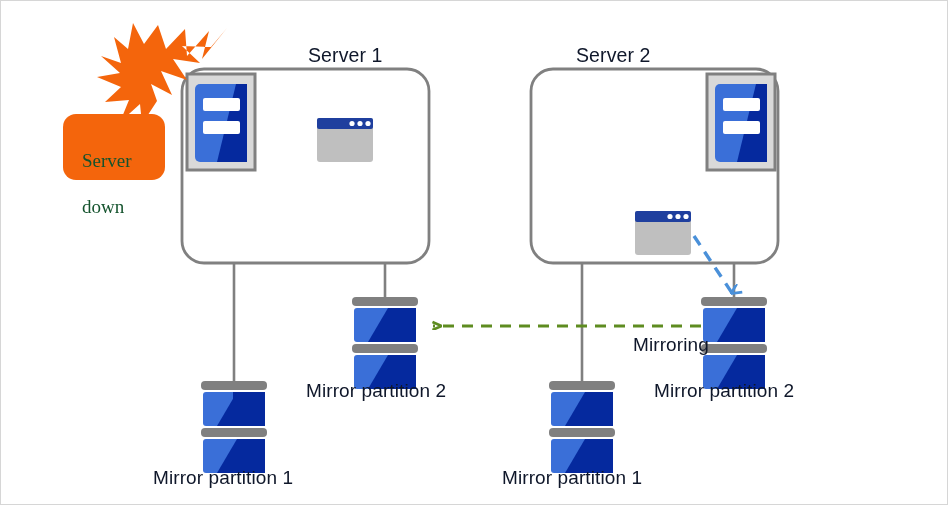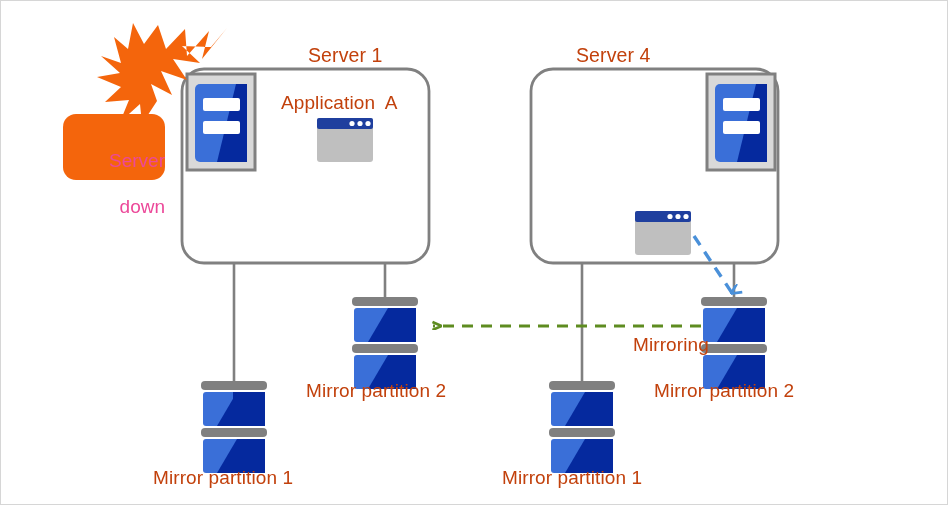--- a/index.html
+++ b/index.html
@@ -8,35 +8,36 @@
     position:relative;
     width:948px;height:505px;
     background:#ffffff;
     border:1px solid #d6d6d6;
     box-sizing:border-box;
     overflow:hidden;
   }
   #svg-layer{position:absolute;left:0;top:0;width:948px;height:505px;}
   .lbl{
     position:absolute;
-    color:#c2410c;
+    color:#0f172a;
     font-size:19px;
     line-height:1;
     white-space:pre;
     letter-spacing:0.1px;
   }
   .lbl-server{font-size:19.5px;}
   .badge-text{
     position:absolute;
-    color:#ec4899;
+    color:#14532d;
     font-size:19px;
     line-height:23px;
-    text-align:right;
+    text-align:left;
     white-space:pre;
     font-weight:400;
+    font-family:Liberation Serif, serif;
   }
 </style>
 </head>
 <body>
 
 <div id="stage">
 
   <svg id="svg-layer" viewBox="0 0 948 505" xmlns="http://www.w3.org/2000/svg">
     <defs>
       <linearGradient id="diskgrad" x1="0" y1="0" x2="1" y2="0">
@@ -162,23 +163,22 @@
     </g>
   </svg>
 
   <div class="badge-text" style="left:62px;top:125px;width:102px;">
     <span>Server</span><br>
     <span>down</span>
   </div>
 
   <div class="lbl lbl-server" style="left:307px;top:45px;">Server 1</div>
 
-  <div class="lbl lbl-server" style="left:575px;top:45px;">Server 4</div>
+  <div class="lbl lbl-server" style="left:575px;top:45px;">Server 2</div>
 
-  <div class="lbl" style="left:280px;top:92px;">Application  A</div>
 
 
   <div class="lbl" style="left:632px;top:334px;">Mirroring</div>
 
   <div class="lbl" style="left:305px;top:380px;">Mirror partition 2</div>
 
   <div class="lbl" style="left:653px;top:380px;">Mirror partition 2</div>
 
   <div class="lbl" style="left:152px;top:467px;">Mirror partition 1</div>
 

